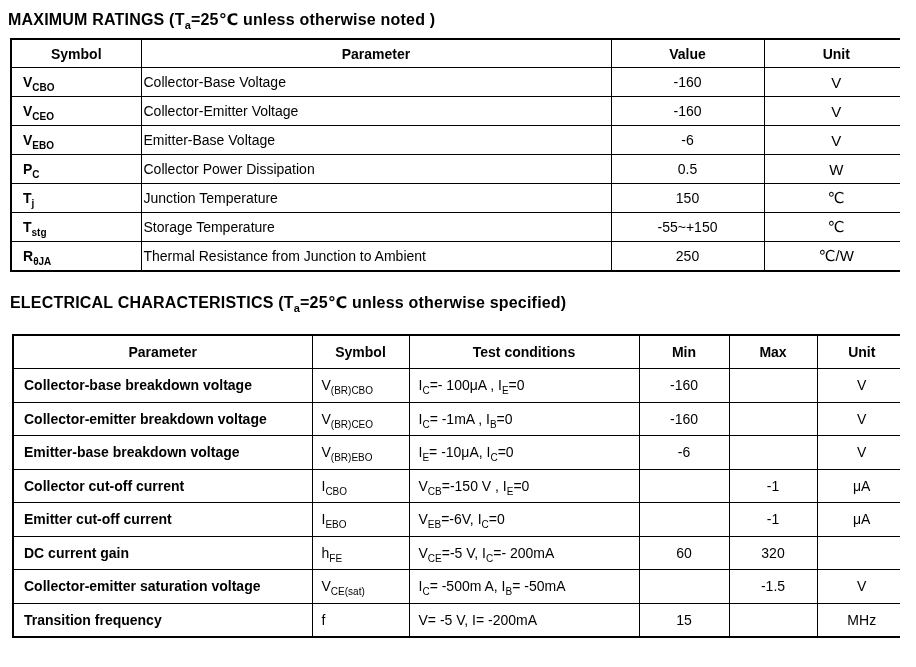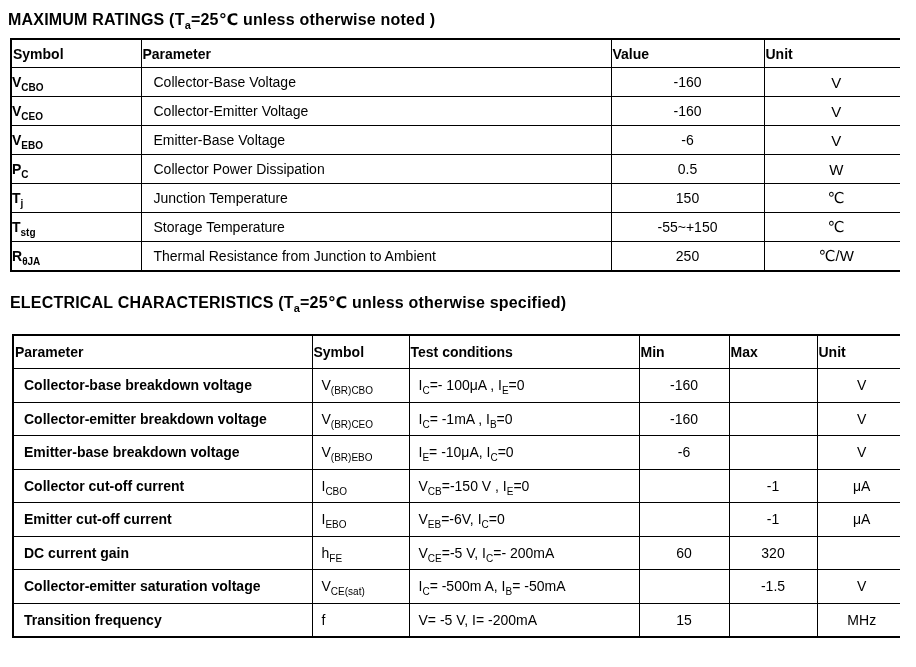--- a/index.html
+++ b/index.html
@@ -4,34 +4,34 @@
 <style>
   html,body { margin:0; padding:0; background:#ffffff; color:#000;
     font-family:"Liberation Sans","DejaVu Sans",sans-serif; }
   .page { width:900px; height:667px; background:#fff; box-sizing:border-box; padding:8px 8px 0 8px; overflow:hidden; }
   .sec-title { font-size:16px; font-weight:bold; letter-spacing:0.2px; margin:0; }
   .sec-title sub { font-size:11px; }
   #title1 { margin:2px 0 9px 0; }
   #title2 { margin:21px 0 22px 2px; }
   table { border-collapse:collapse; table-layout:fixed; border:2px solid #000; background:#fff; }
   th, td { border:1.5px solid #000; font-size:14px; overflow:hidden; white-space:nowrap; box-sizing:content-box; }
-  th { font-weight:bold; text-align:left; }
+  th { font-weight:bold; text-align:center; }
   sub { font-size:10px; line-height:0; }
 
   
   #t1 { width:898px; margin-left:2px; }
   #t1 th { height:25px; }
   #t1 td { height:26px; }
   #t1 col.c-sym { width:130px; }
   #t1 col.c-par { width:470px; }
   #t1 col.c-val { width:153px; }
   #t1 col.c-unit { width:145px; }
-  #t1 td:nth-child(1) { font-weight:bold; text-align:left; padding-left:0;margin-top:40px; }
+  #t1 td:nth-child(1) { font-weight:bold; text-align:left; padding-left:11px;margin-top:40px; }
   #t1 td:nth-child(1) sub { font-size:10px; font-weight:bold; }
-  #t1 td:nth-child(2) { text-align:left; padding-left:12px; }
+  #t1 td:nth-child(2) { text-align:left; padding-left:2px; }
   #t1 td:nth-child(3), #t1 td:nth-child(4) { text-align:center; }
   #t1 td:nth-child(4) { font-size:15px; }
 
   
   #t2 { width:894px; margin-left:4px; }
   #t2 th { height:30px; }
   #t2 td { height:30.5px; }
   #t2 col.c-par { width:299px; }
   #t2 col.c-sym { width:97px; }
   #t2 col.c-cond { width:230px; }

